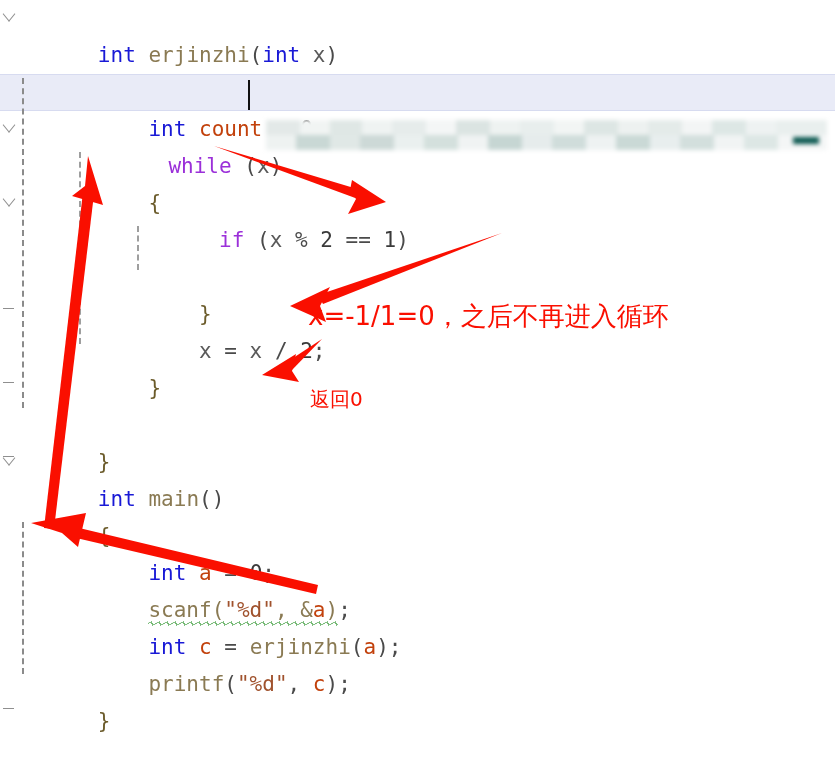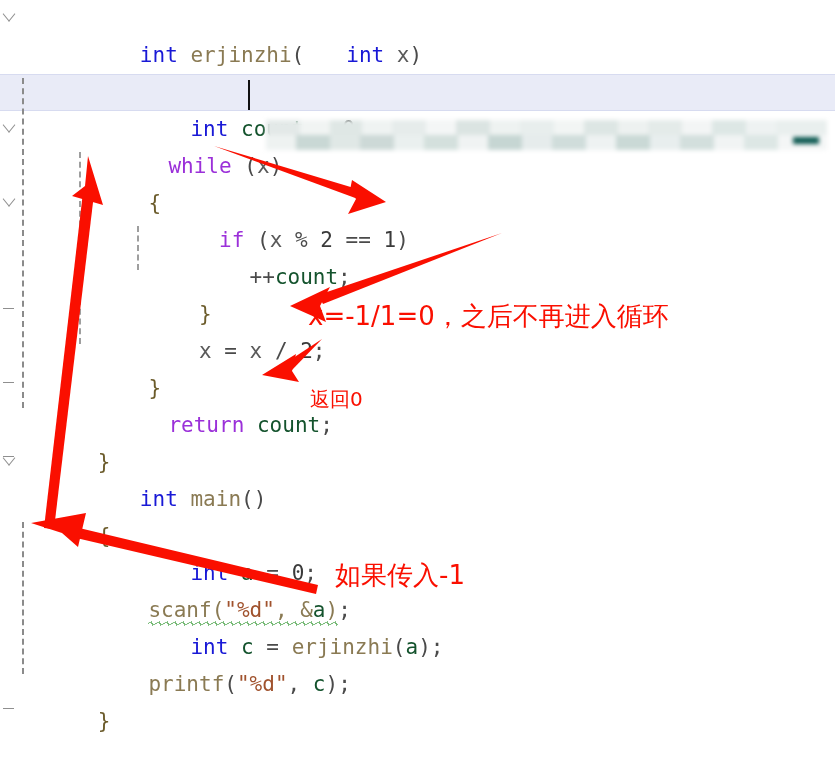--- a/index.html
+++ b/index.html
@@ -26,24 +26,24 @@
   .line{
     position:relative;height:37px;
     padding-left:22px;
     box-sizing:border-box;
   }
   .cur-line{
     background:#e9ebf7;
     box-shadow:inset 0 1px 0 #d7dbf0, inset 0 -1px 0 #d7dbf0;
   }
   
-  .kw-type{color:#1919d6;margin-left:42px;}      
+  .kw-type{color:#1919d6;}      
   .kw-ctrl{color:#9b30d9;margin-left:20px;}      
   .fn{color:#8a7a53;}           
-  .id{color:#14532d;}           
+  .id{color:#c2410c;}           
   .plain{color:#5a5a5a;}
   .punct{color:#4a4a4a;}
   .num{color:#3a3a3a;}
   .str{color:#a0522d;}
   .brace{color:#6b5b2a;}
   .squig{
     position:relative;
     text-decoration:none;
   }
   .squig::after{
@@ -138,39 +138,33 @@
     </div>
 
     <div class="line" style="top:148px;position:absolute;left:0;width:835px;">
       <span class="plain">    </span><span class="brace">{</span>
     </div>
 
     <div class="line" style="top:185px;position:absolute;left:0;width:726px;">
       <span class="plain">        </span><span class="kw-ctrl">if</span><span class="plain"> </span><span class="punct">(</span><span class="plain">x </span><span class="punct">%</span><span class="plain"> </span><span class="num">2</span><span class="plain"> </span><span class="punct">==</span><span class="plain"> </span><span class="num">1</span><span class="punct">)</span>
     </div>
 
-    <div class="line" style="top:222px;position:absolute;left:0;width:835px;">
-      <span class="plain">            </span><span class="punct">++</span><span class="id">count</span><span class="punct">;</span>
-    </div>
 
     <div class="line" style="top:259px;position:absolute;left:0;width:835px;">
       <span class="plain">        </span><span class="brace">}</span>
     </div>
 
     <div class="line" style="top:296px;position:absolute;left:0;width:835px;">
       <span class="plain">        x </span><span class="punct">=</span><span class="plain"> x </span><span class="punct">/</span><span class="plain"> </span><span class="num">2</span><span class="punct">;</span>
     </div>
 
     <div class="line" style="top:333px;position:absolute;left:0;width:835px;">
       <span class="plain">    </span><span class="brace">}</span>
     </div>
 
-    <div class="line" style="top:370px;position:absolute;left:0;width:835px;">
-      <span class="plain">    </span><span class="kw-ctrl">return</span><span class="plain"> </span><span class="id">count</span><span class="punct">;</span>
-    </div>
 
     <div class="line" style="top:407px;position:absolute;left:0;width:835px;">
       <span class="brace">}</span>
     </div>
 
     <div class="line" style="top:444px;position:absolute;left:0;width:696px;">
       <span class="kw-type">int</span><span class="plain"> </span><span class="fn">main</span><span class="punct">()</span>
     </div>
 
     <div class="line" style="top:481px;position:absolute;left:0;width:835px;">
@@ -282,16 +276,15 @@
       <path d="M31,523 L86,513 L78,547 L62,533 Z" fill="#fa0f00"></path>
     </g>
   </svg>
 
 
 
   <div class="anno" style="left:308px;top:303px;font-size:26px;">x=-1/1=0，之后不再进入循环</div>
 
   <div class="anno" style="left:310px;top:389px;font-size:20px;">返回0</div>
 
-  <div class="anno" style="left:335px;top:562px;font-size:26px;">如果传入-1</div>
 
 
 </div>
 
 </body></html>

